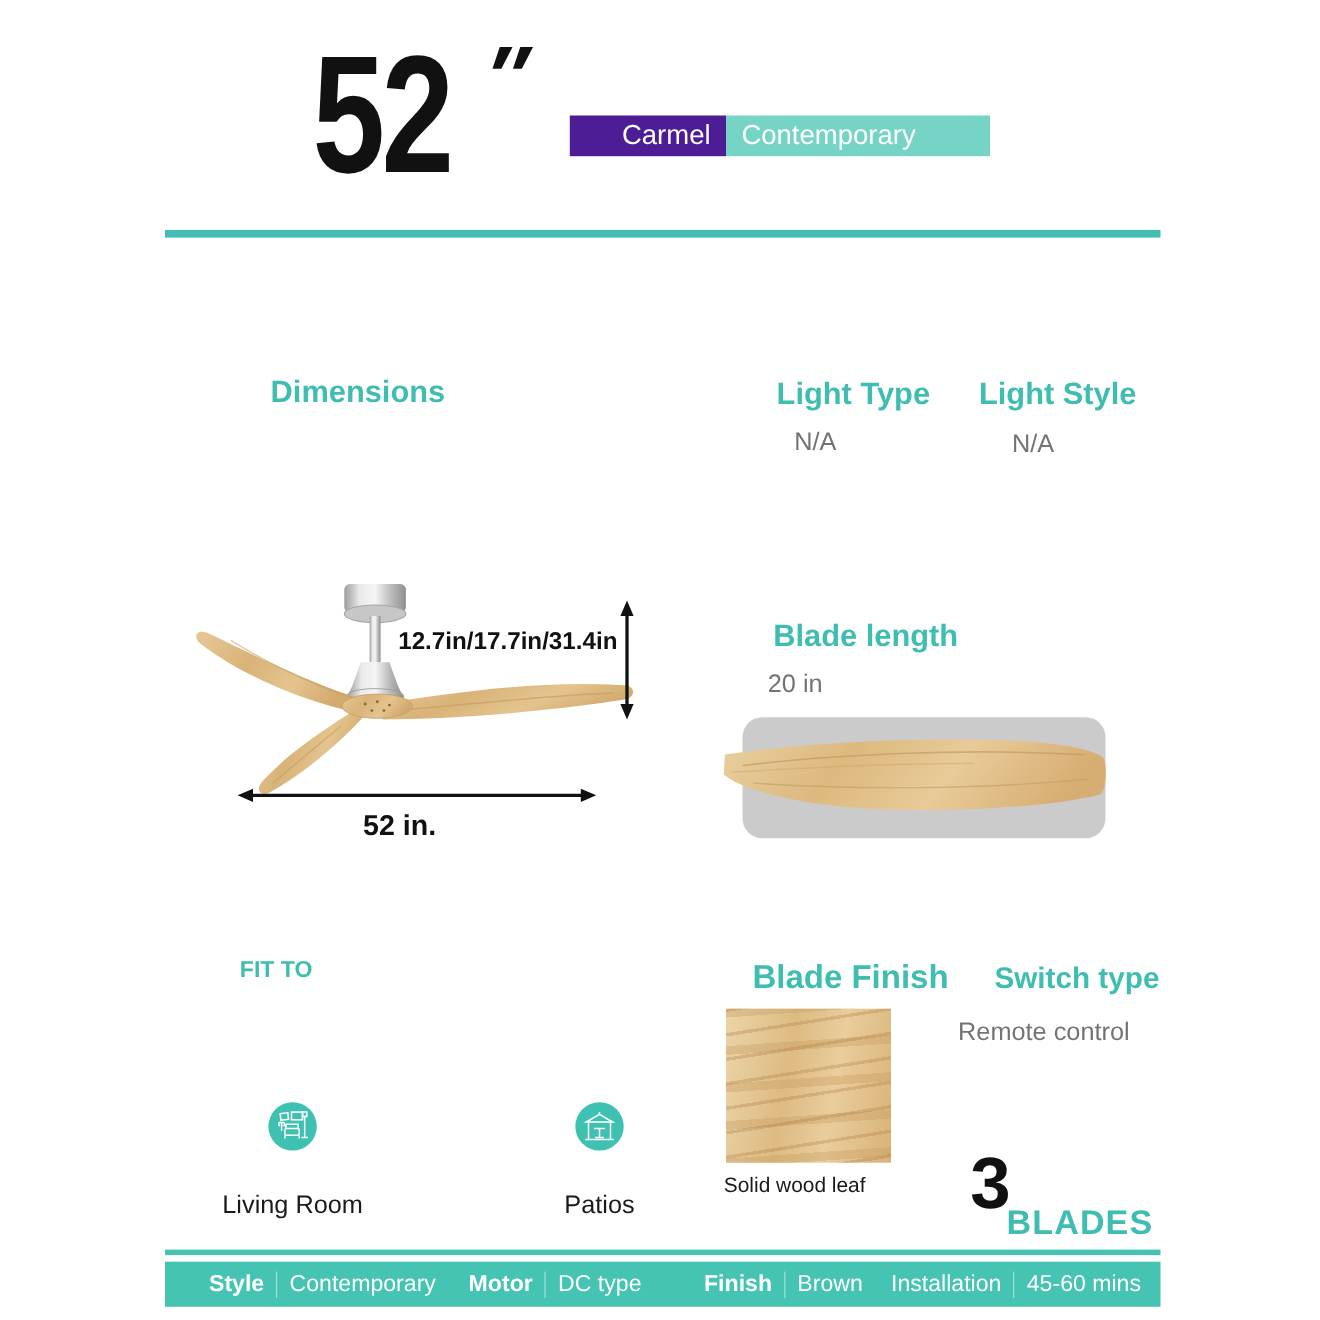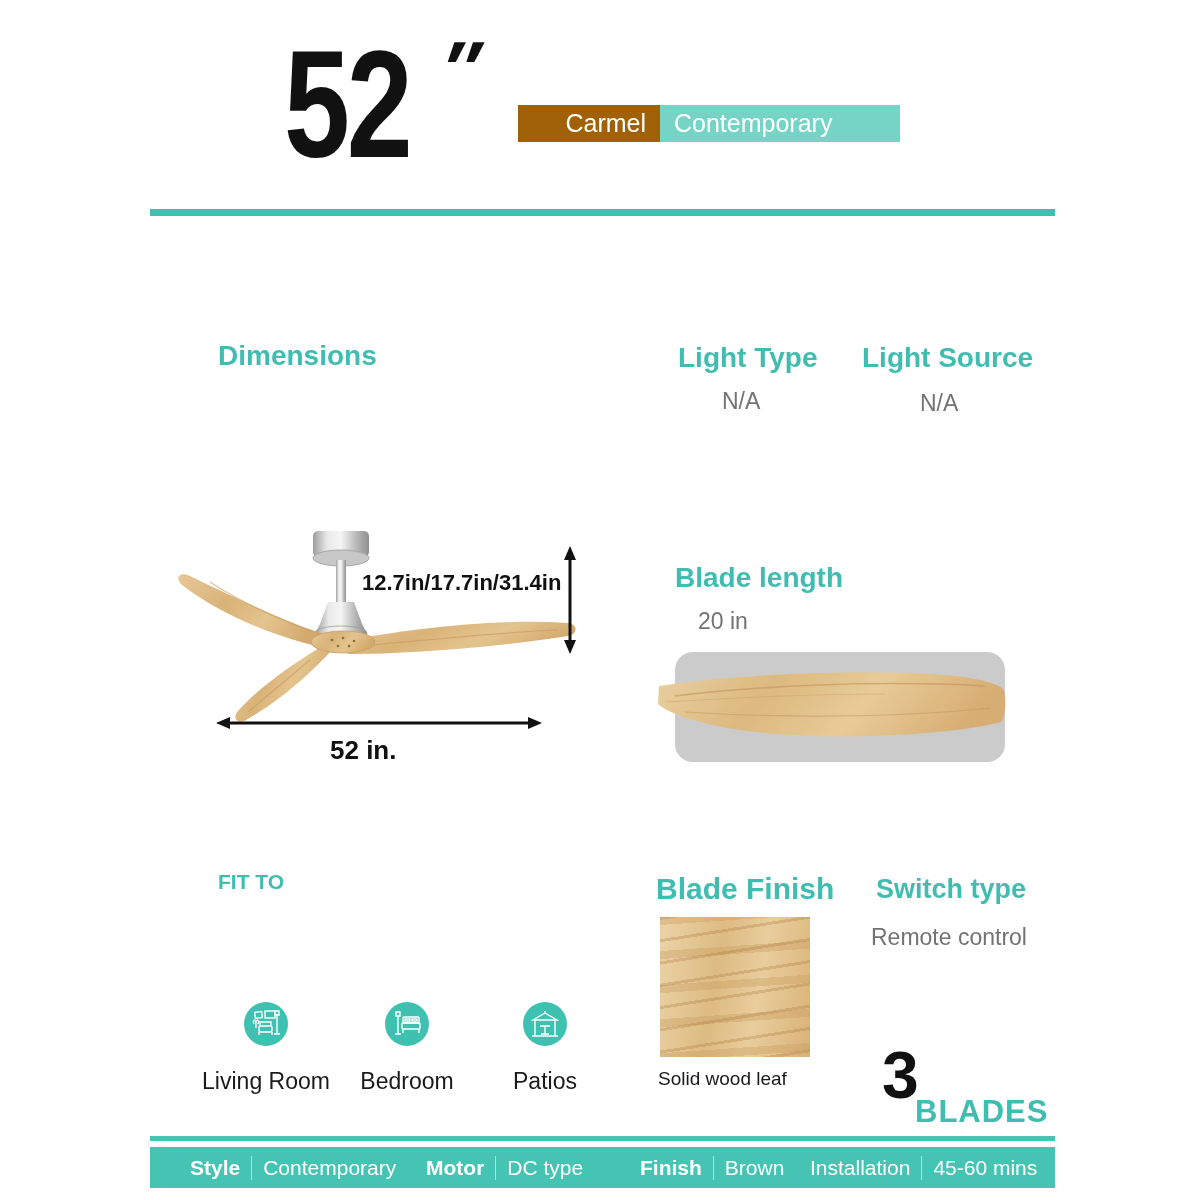--- a/index.html
+++ b/index.html
@@ -6,49 +6,49 @@
   html,body { width:1200px; height:1200px; background:#ffffff; overflow:hidden;
               font-family:"Liberation Sans", sans-serif; }
   .page { position:relative; width:976px; height:1200px; background:#fff; }
 
   
   .size-num { position:absolute; left:284px; top:28px; font-size:152px; font-weight:bold;
               color:#111; letter-spacing:-4px; transform:scaleX(0.78); transform-origin:left top; line-height:1; }
   .size-unit { position:absolute; left:443px; top:30px; font-size:78px; font-weight:bold;
                color:#111; transform:skewX(-12deg); line-height:1; }
   .badge { position:absolute; left:518px; top:105px; height:37px; display:flex; }
-  .badge-dark { background:#a16207; color:#fff; font-size:25px; display:flex; align-items:center;
+  .badge-dark { background:#4c1d95; color:#fff; font-size:25px; display:flex; align-items:center;
                 justify-content:flex-end; width:142px; padding:0 14px 0 0; }
   .badge-light { background:#76d4c7; color:#fff; font-size:25px; display:flex; align-items:center;
                  width:240px; padding-left:14px; }
 
   .divider { position:absolute; left:150px; top:209px; width:905px; height:7px; background:#45bdb2; }
 
   
-  .h-teal { position:absolute; color:#3fbdb0; font-weight:bold; font-size:28px; white-space:nowrap; }
+  .h-teal { position:absolute; color:#3fbdb0; font-weight:bold; font-size:28px; white-space:nowrap;margin-left:28px; }
   .val-black { position:absolute; color:#737373; font-size:23px; white-space:nowrap; }
 
   
   .fan-figure { position:absolute; left:150px; top:520px; width:470px; height:280px; }
   .dim-height-label { position:absolute; left:362px; top:570px; font-size:22px; font-weight:bold; color:#111; white-space:nowrap; }
   .dim-width-label  { position:absolute; left:330px; top:735px; font-size:26px; font-weight:bold; color:#111; white-space:nowrap; }
 
   
   .blade-box { position:absolute; left:675px; top:652px; width:330px; height:110px;
                background:#cbcbcb; border-radius:18px; }
   .blade-svg { position:absolute; left:655px; top:660px; width:360px; height:98px; overflow:visible; }
 
   
   .fit-label { position:absolute; left:218px; top:870px; font-size:21px; font-weight:bold; color:#3fbdb0; }
   .fit-value { position:absolute; left:318px; top:866px; font-size:32px; color:#1a1a1a; letter-spacing:1px; }
 
   .room { position:absolute; width:150px; text-align:center; }
   .room-circle { width:44px; height:44px; border-radius:50%; background:#3ec1b0; margin:0 auto; 
                  display:flex; align-items:center; justify-content:center; }
-  .room-label { margin-top:22px; font-size:23px; color:#1a1a1a; white-space:nowrap; }
+  .room-label { margin-top:36px; font-size:23px; color:#1a1a1a; white-space:nowrap; }
 
   
   .wood-swatch { position:absolute; left:660px; top:917px; width:150px; height:140px;
       background:
         repeating-linear-gradient(171deg, rgba(166,113,56,0.28) 0 3px, rgba(0,0,0,0) 3px 22px),
         repeating-linear-gradient(176deg, rgba(198,154,94,0.35) 0 8px, rgba(0,0,0,0) 8px 34px),
         linear-gradient(100deg, #ecd4a8, #ddbb82 38%, #e9cd9c 64%, #d9b277);
   }
   .wood-caption { position:absolute; left:658px; top:1068px; font-size:19px; color:#1a1a1a; }
   .blades-count { position:absolute; left:882px; top:1042px; font-size:66px; font-weight:bold; color:#111; line-height:1; }
@@ -73,21 +73,21 @@
   <div class="badge">
     <span class="badge-dark">Carmel</span>
     <span class="badge-light">Contemporary</span>
   </div>
 
   <div class="divider"></div>
 
   <div class="h-teal" style="left:218px; top:340px;">Dimensions</div>
   <div class="h-teal" style="left:678px; top:342px;">Light Type</div>
   <div class="val-black" style="left:722px; top:388px;">N/A</div>
-  <div class="h-teal" style="left:862px; top:342px;">Light Source</div>
+  <div class="h-teal" style="left:862px; top:342px;">Light Style</div>
   <div class="val-black" style="left:920px; top:390px;">N/A</div>
 
   <div class="fan-figure">
     <svg width="470" height="280" viewBox="0 0 470 280">
       <defs>
         <linearGradient id="metal" x1="0" y1="0" x2="1" y2="0">
           <stop offset="0" stop-color="#9e9e9e"></stop>
             <stop offset="0.25" stop-color="#e9e9e9"></stop>
           <stop offset="0.5" stop-color="#f5f5f5"></stop>
             <stop offset="0.75" stop-color="#bdbdbd"></stop>
@@ -168,33 +168,20 @@
         <rect x="6" y="5" width="7" height="6" transform="rotate(-6 9 8)"></rect>
         <rect x="16" y="4" width="10" height="7"></rect>
         <path d="M5,17 C3,13 7,12 7,15 M7,15 C7,12 11,13 9,17 M7,15 L7,21"></path>
         <rect x="10" y="19" width="13" height="6" rx="1.5"></rect>
         <path d="M11,19 L11,15 L22,15 L22,19 M10,25 L10,28 M23,25 L23,28"></path>
         <path d="M28,7 L28,27 M25,27 L31,27 M26,4 L30,4 L30,8 L26,8 Z"></path>
       </svg>
     </div>
     <div class="room-label">Living Room</div>
   </div>
-  <div class="room" style="left:332px; top:1002px;">
-    <div class="room-circle">
-      <svg width="34" height="34" viewBox="0 0 34 34" fill="none" stroke="#ffffff" stroke-width="1.4">
-        <path d="M8,9 L8,27 M5,27 L11,27 M6,5 L10,5 L10,9 L6,9 Z"></path>
-        <rect x="13" y="10" width="16" height="6" rx="1"></rect>
-        <rect x="15" y="12" width="5" height="2"></rect>
-        <rect x="22" y="12" width="5" height="2"></rect>
-        <rect x="12" y="16" width="18" height="6" rx="1"></rect>
-        <path d="M13,22 L13,26 M29,22 L29,26"></path>
-      </svg>
-    </div>
-    <div class="room-label">Bedroom</div>
-  </div>
   <div class="room" style="left:470px; top:1002px;">
     <div class="room-circle">
       <svg width="34" height="34" viewBox="0 0 34 34" fill="none" stroke="#ffffff" stroke-width="1.4">
         <path d="M17,4 L17,7 M5,13 L17,6 L29,13 Z"></path>
         <path d="M7,13 L7,29 M27,13 L27,29 M4,29 L30,29"></path>
         <path d="M12,19 L22,19 M17,19 L17,27 M13,27 L21,27"></path>
       </svg>
     </div>
     <div class="room-label">Patios</div>
   </div>

